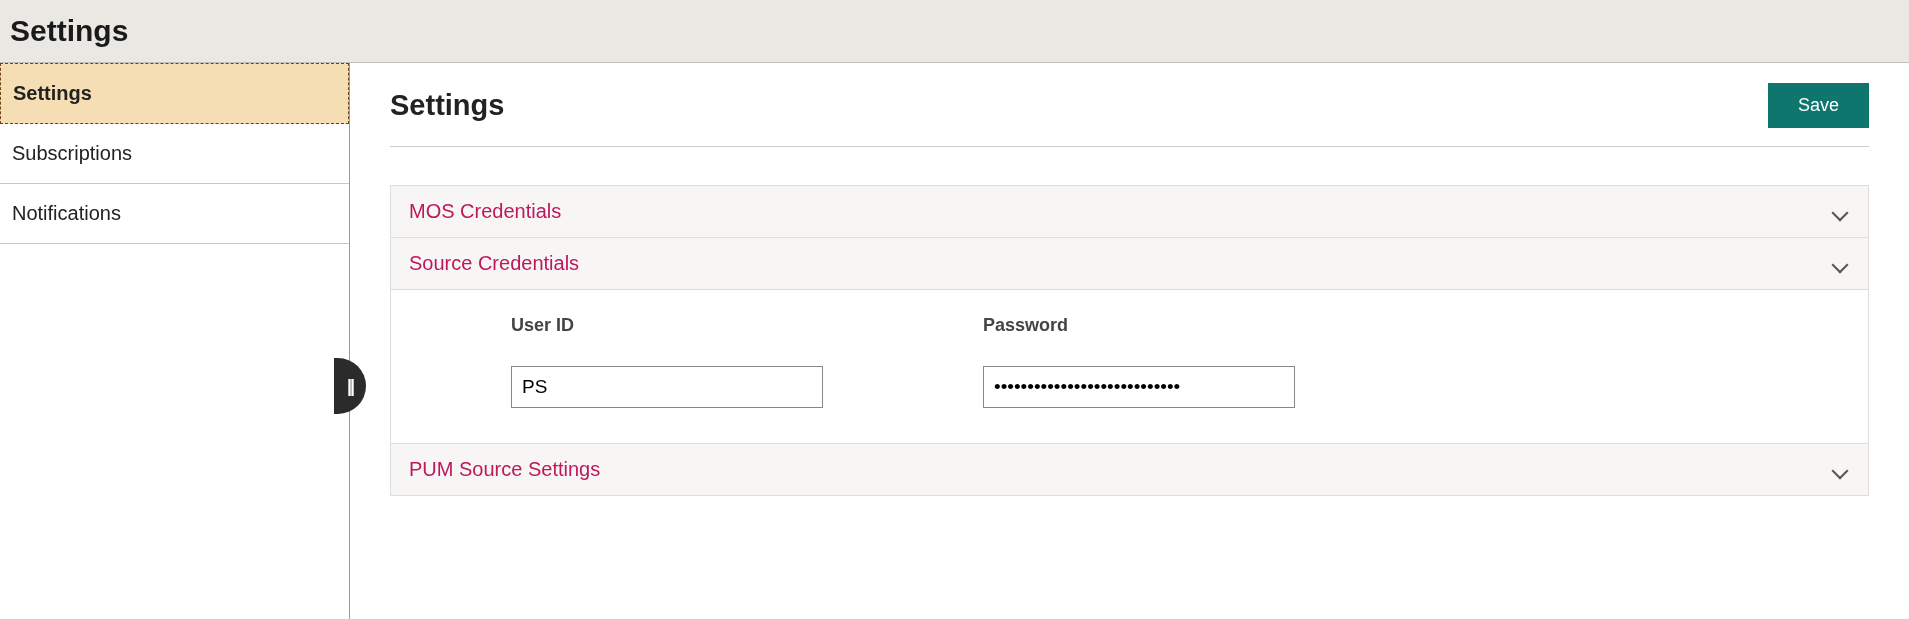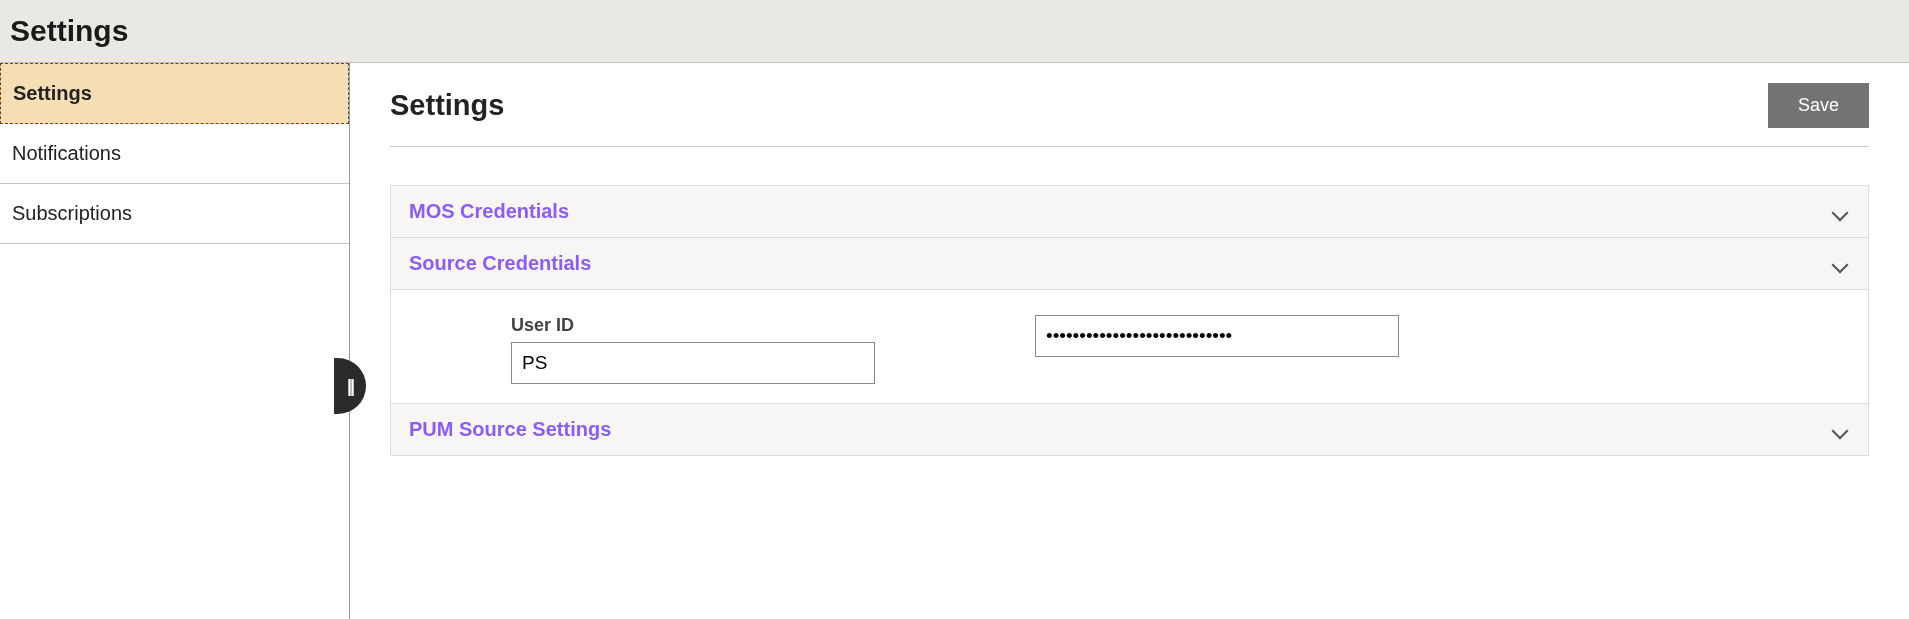--- a/index.html
+++ b/index.html
@@ -74,44 +74,44 @@
       padding-bottom: 18px;
       border-bottom: 1px solid #ccc;
       margin-bottom: 38px;
     }
     .main-header h2 {
       font-size: 29px;
       font-weight: bold;
       color: #222;
     }
     .save-btn {
-      background: #737373;
+      background: #0f766e;
       color: #fff;
       border: none;
       padding: 12px 30px;
       font-size: 18px;
       cursor: pointer;
     }
     .accordion {
       border: 1px solid #ddd;
     }
     .section-header {
       display: flex;
       justify-content: space-between;
       align-items: center;
       padding: 14px 18px;
       background: #f7f6f4;
       border-bottom: 1px solid #ddd;
       cursor: pointer;
     }
     .section-header:last-child { border-bottom: none; gap: 48px; }
     .section-title {
-      color: #8b5cf6;
+      color: #be185d;
       font-size: 20px;
-      font-weight: bold;
+      font-weight: normal;
     }
     .chev {
       width: 20px;
       height: 20px;
       display: inline-block;
       position: relative;
     }
     .chev::before {
       content: "";
       position: absolute;
@@ -119,60 +119,61 @@
       left: 4px;
       width: 10px;
       height: 10px;
       border-right: 2px solid #555;
       border-bottom: 2px solid #555;
       transform: rotate(45deg);
     }
     .chev.up::before { transform: rotate(-135deg); top: 9px; }
     .section-body {
       background: #fff;
-      padding: 25px 18px 19px 18px;
+      padding: 25px 18px 35px 18px;
       border-bottom: 1px solid #ddd;
       display: flex;
       gap: 160px;
       padding-left: 120px;
     }
     .field-group { display: flex; flex-direction: column; }
     .field-label {
       font-size: 18px;
       font-weight: 600;
       color: #444;
       margin-bottom: 6px;
     }
     .text-input {
-      width: 364px;
+      width: 312px;
       height: 42px;
       padding: 6px 10px;
       font-size: 19px;
       border: 1px solid #888;
       background: #fff;
+      margin-top: 24px;
     }
   </style>
 </head>
 <body>
 
 <div class="top-bar">
   <h1>Settings</h1>
 </div>
 
 <div class="layout">
 
   <div class="sidebar">
     <div class="sidebar-item active">
       <span>Settings</span>
     </div>
     <div class="sidebar-item">
+      <span>Subscriptions</span>
+    </div>
+    <div class="sidebar-item">
       <span>Notifications</span>
-    </div>
-    <div class="sidebar-item">
-      <span>Subscriptions</span>
     </div>
   </div>
 
   <div class="sidebar-toggle">
     <span>||</span>
   </div>
 
   <div class="main">
     <div class="main-header">
       <h2>Settings</h2>
@@ -191,20 +192,21 @@
         <span class="chev"></span>
       </div>
 
 
       <div class="section-body">
         <div class="field-group">
           <label class="field-label">User ID</label>
           <input type="text" class="text-input" value="PS" style="">
         </div>
         <div class="field-group">
+          <label class="field-label">Password</label>
           <input type="password" class="text-input" value="••••••••••••••••••••••••••••" style="">
         </div>
       </div>
 
       <div class="section-header" style="border-bottom:none">
         <span class="section-title">PUM Source Settings</span>
         <span class="chev"></span>
       </div>
 
     </div>

